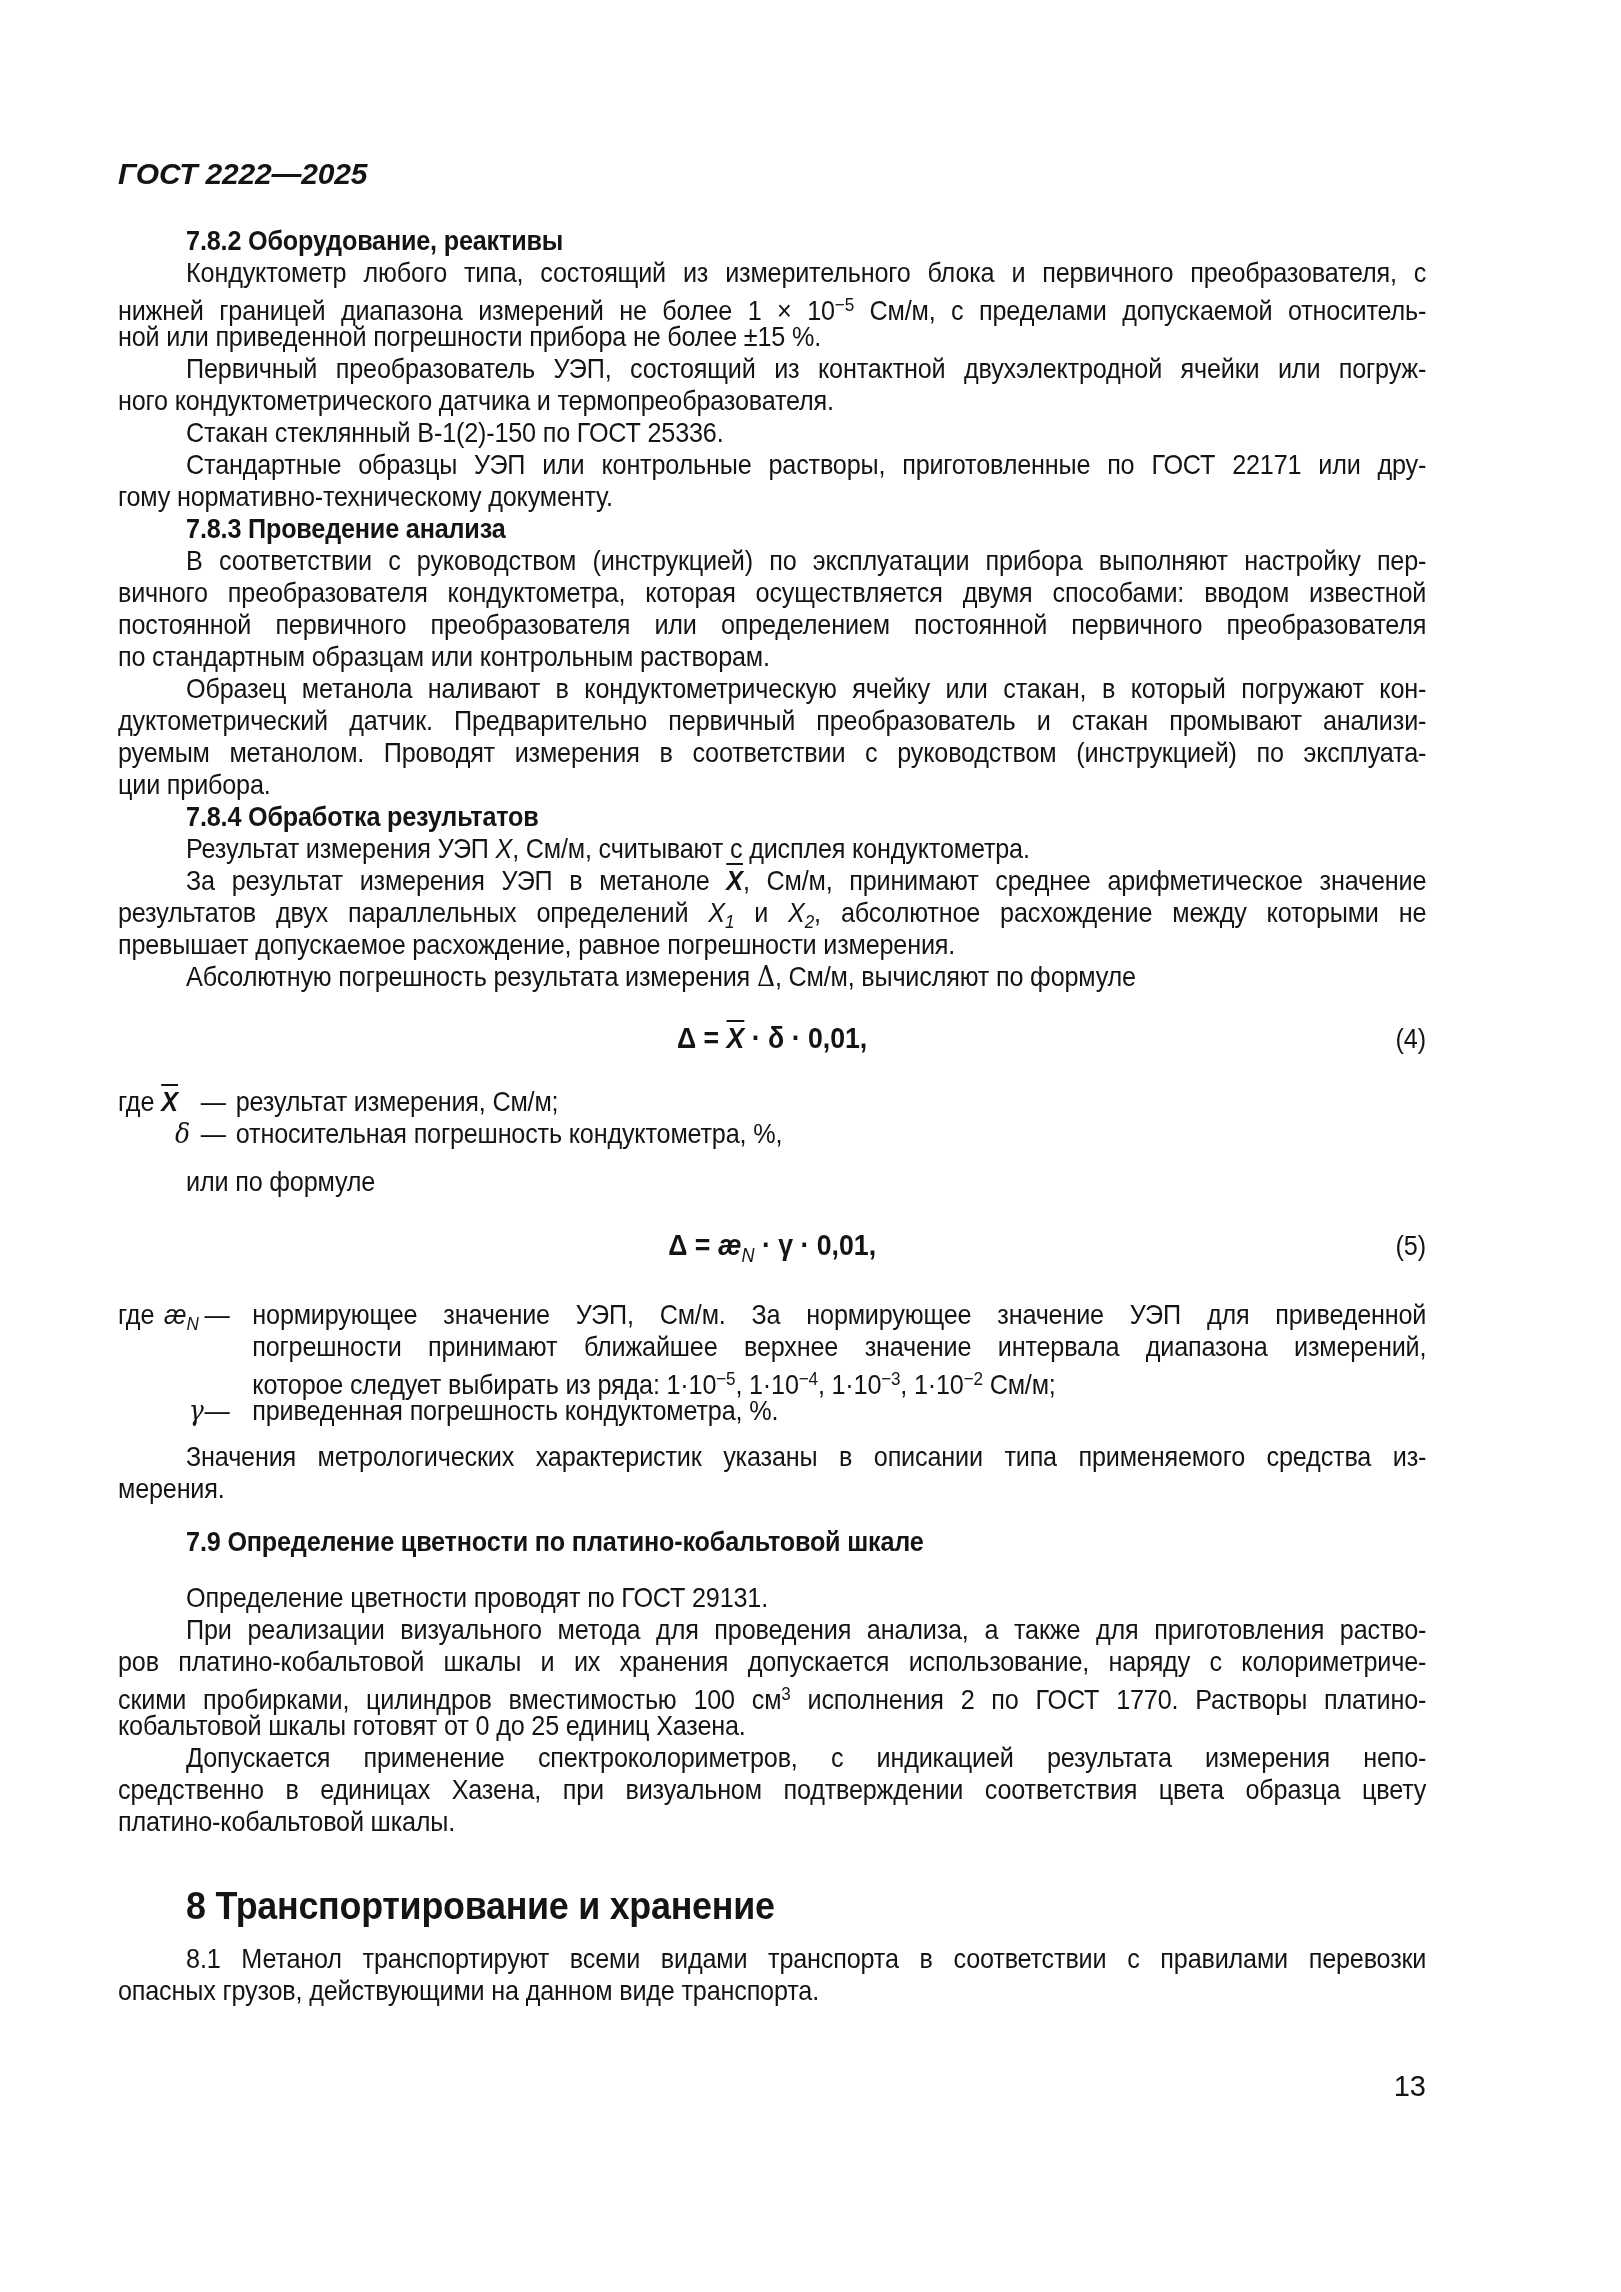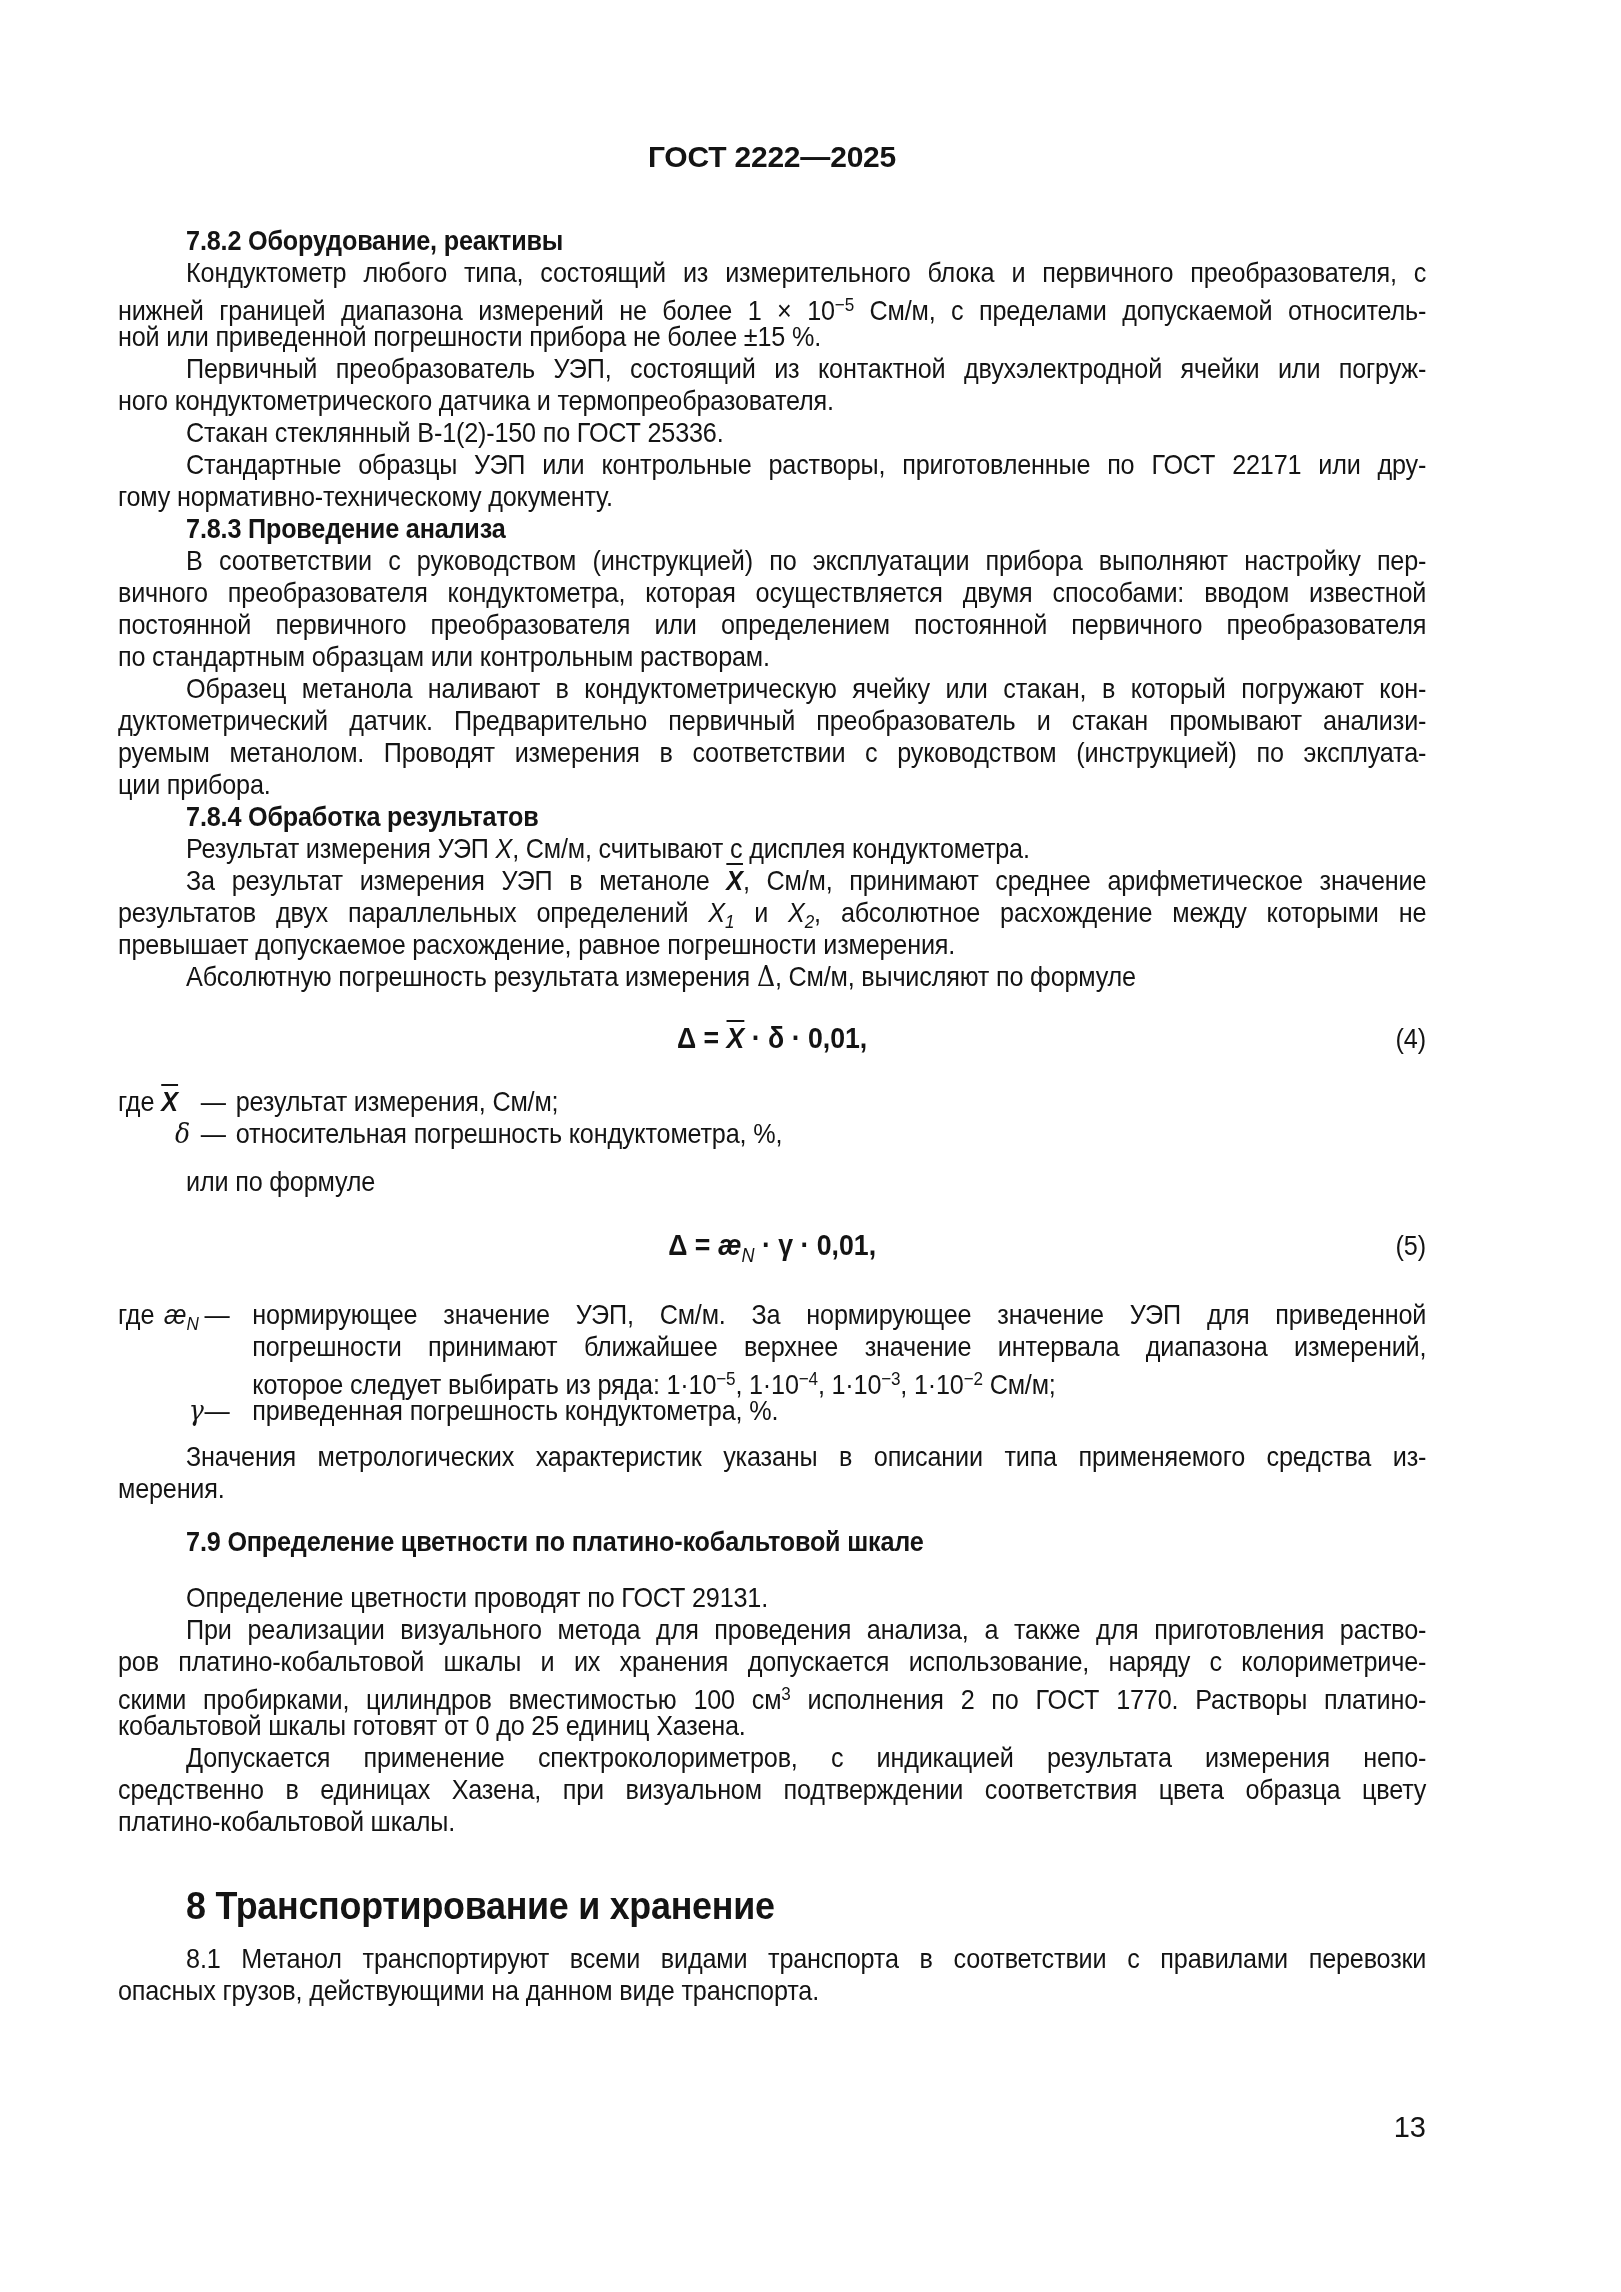--- a/index.html
+++ b/index.html
@@ -1,20 +1,20 @@
 <!DOCTYPE html>
 <html><head>
 <meta charset="utf-8">
 <style>
   html,body{margin:0;padding:0;background:#e8e8e8;}
   .sheet{position:relative;width:1621px;height:2293px;background:#ffffff;overflow:hidden;
          font-family:"Liberation Sans","DejaVu Sans",sans-serif;color:#141414;}
-  .hdr{position:absolute;top:140px;left:118px;width:1308px;text-align:center;
-       font-size:30px;font-weight:bold;letter-spacing:-0.2px;}
-  .pagenum{position:absolute;top:2070px;left:118px;width:1308px;text-align:right;font-size:29px;margin-top:41px;}
+  .hdr{position:absolute;top:157px;left:118px;width:1308px;text-align:left;
+       font-size:30px;font-weight:bold;letter-spacing:-0.2px;font-style:italic;}
+  .pagenum{position:absolute;top:2070px;left:118px;width:1308px;text-align:right;font-size:29px;}
   .textblock{position:absolute;left:118px;top:225px;width:1422px;
              transform:scaleX(0.92);transform-origin:top left;}
   .ln{height:32px;line-height:32px;font-size:27.4px;letter-spacing:-0.2px;
       text-align:left;white-space:normal;}
   .jl{text-align:justify;text-align-last:justify;}
   .ind{text-indent:74px;}
   .h3{height:32px;line-height:32px;font-size:27.4px;font-weight:bold;text-indent:74px;letter-spacing:-0.2px;}
   .h2{height:32px;line-height:32px;font-size:27.4px;font-weight:bold;text-indent:74px;
       margin:21.6px 0 23.5px 0;letter-spacing:-0.2px;}
   .h1{height:47px;line-height:47px;font-size:39px;font-weight:bold;text-indent:74px;

